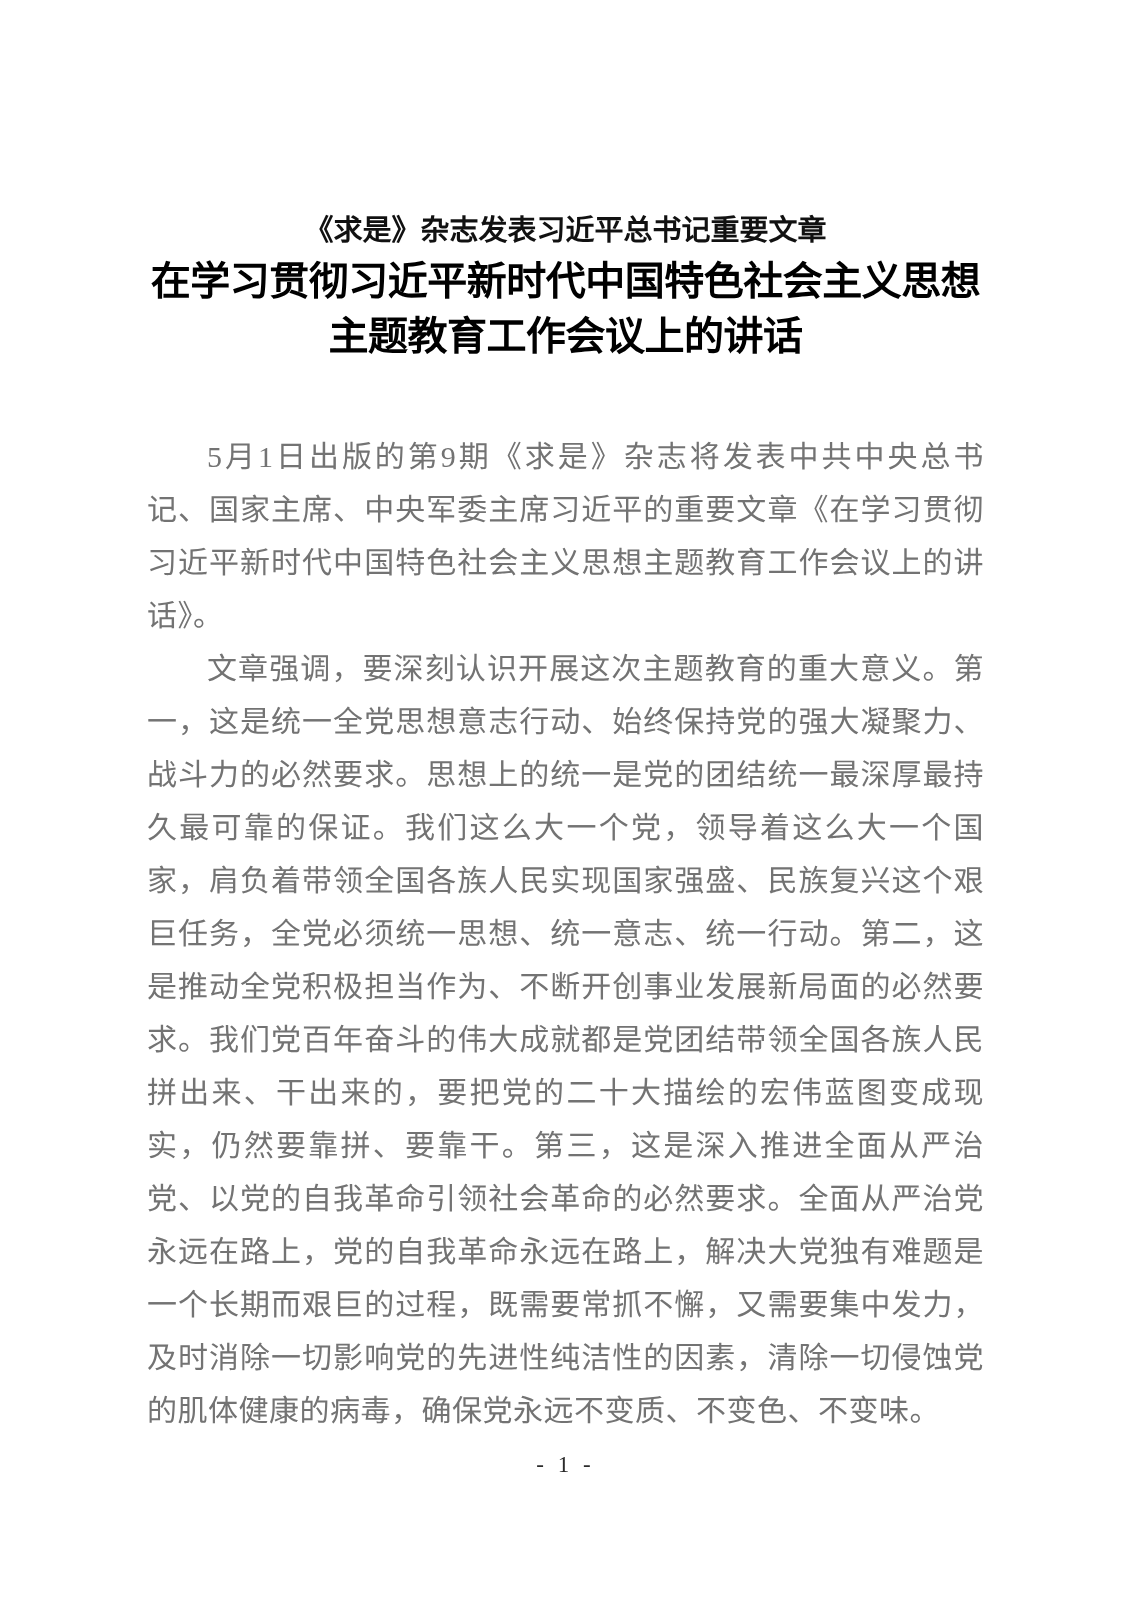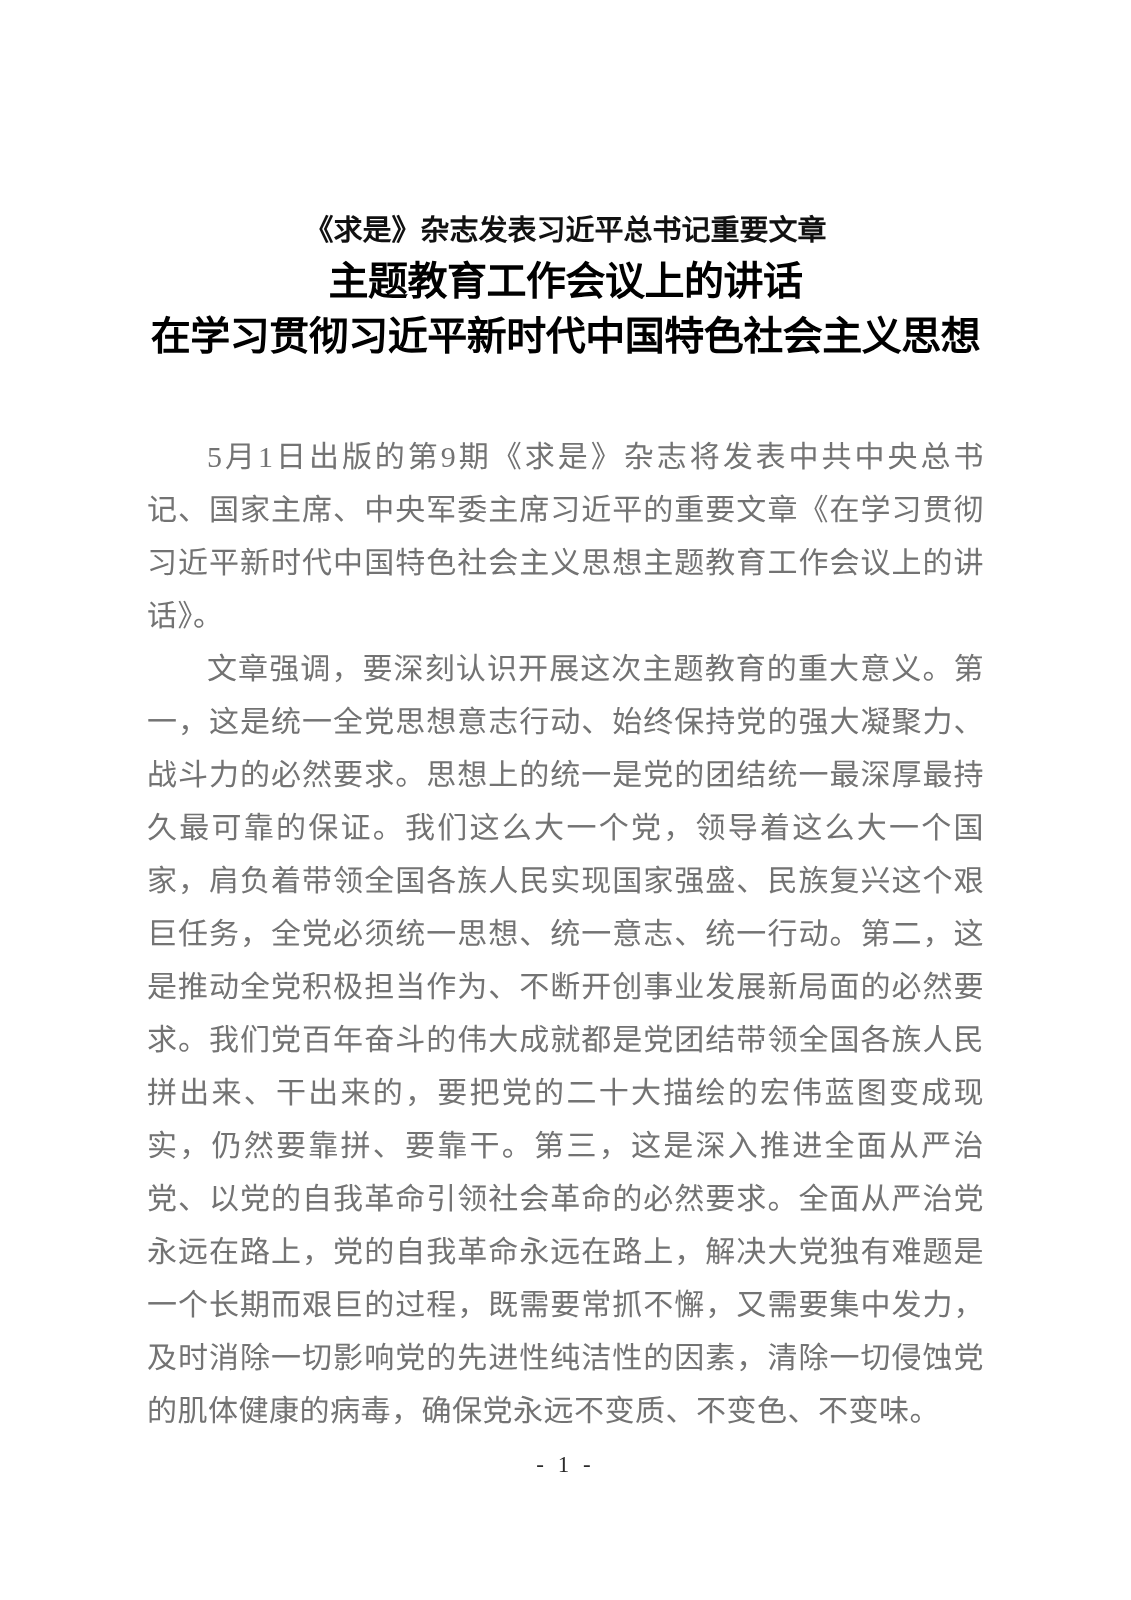--- a/index.html
+++ b/index.html
@@ -74,22 +74,22 @@
     }
   </style>
 </head>
 <body>
 
 <div class="page">
 
   <header class="doc-header">
     <div class="subtitle">《求是》杂志发表习近平总书记重要文章</div>
     <h1 class="title">
+      <span class="title-line">在学习贯彻习近平新时代中国特色社会主义思想</span>
       <span class="title-line">主题教育工作会议上的讲话</span>
-      <span class="title-line">在学习贯彻习近平新时代中国特色社会主义思想</span>
     </h1>
   </header>
 
   <main class="doc-body">
     <p class="para">5月1日出版的第9期《求是》杂志将发表中共中央总书记、国家主席、中央军委主席习近平的重要文章《在学习贯彻习近平新时代中国特色社会主义思想主题教育工作会议上的讲话》。</p>
     <p class="para">文章强调，要深刻认识开展这次主题教育的重大意义。第一，这是统一全党思想意志行动、始终保持党的强大凝聚力、战斗力的必然要求。思想上的统一是党的团结统一最深厚最持久最可靠的保证。我们这么大一个党，领导着这么大一个国家，肩负着带领全国各族人民实现国家强盛、民族复兴这个艰巨任务，全党必须统一思想、统一意志、统一行动。第二，这是推动全党积极担当作为、不断开创事业发展新局面的必然要求。我们党百年奋斗的伟大成就都是党团结带领全国各族人民拼出来、干出来的，要把党的二十大描绘的宏伟蓝图变成现实，仍然要靠拼、要靠干。第三，这是深入推进全面从严治党、以党的自我革命引领社会革命的必然要求。全面从严治党永远在路上，党的自我革命永远在路上，解决大党独有难题是一个长期而艰巨的过程，既需要常抓不懈，又需要集中发力，及时消除一切影响党的先进性纯洁性的因素，清除一切侵蚀党的肌体健康的病毒，确保党永远不变质、不变色、不变味。</p>
   </main>
 
   <footer class="doc-footer">
     <span class="page-number">- 1 -</span>

